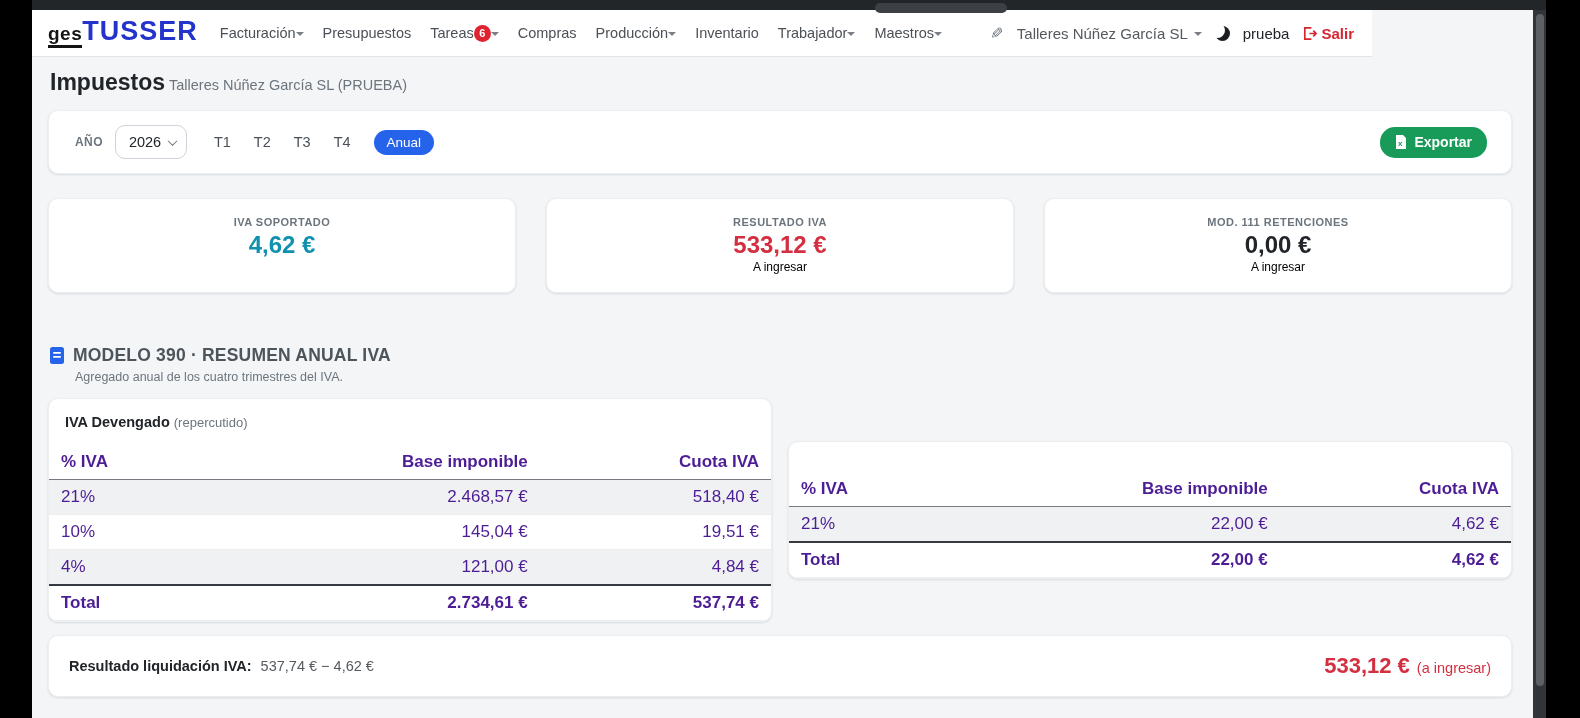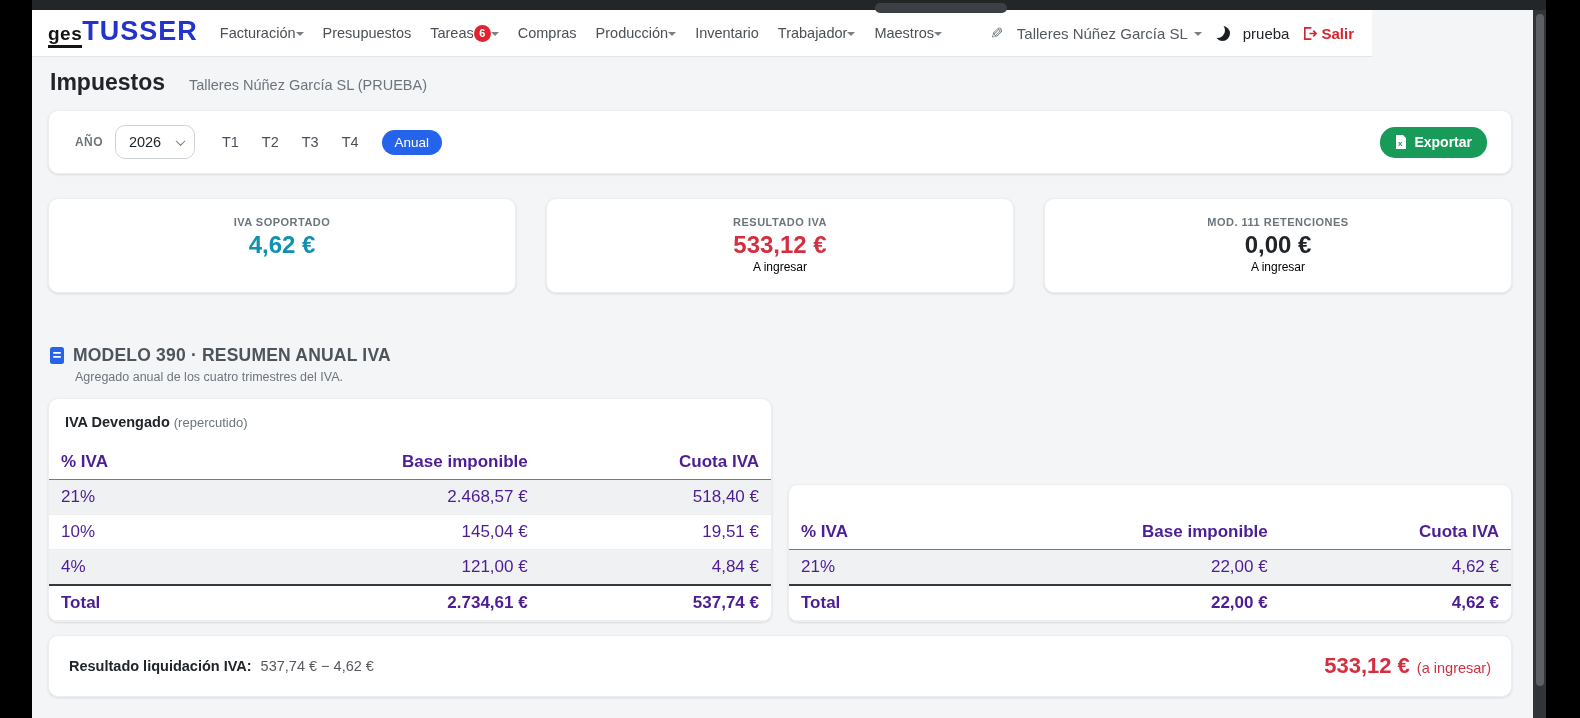--- a/index.html
+++ b/index.html
@@ -68,35 +68,35 @@
     width: 15px; height: 15px; border-radius: 50%;
     box-shadow: inset -5px -3px 0 0 #1c1f22; display: inline-block;
   }
   .username { font-size: 15px; color: #212529; font-weight: 500; }
   .logout { display: flex; align-items: center; gap: 4px; color: #d7252f; font-weight: 700; font-size: 15px; cursor: pointer; }
   
   .content {
     position: absolute; left: 0; top: 57px; width: 1501px; height: 661px;
     padding: 12px 21px 0 16px; overflow: hidden;
   }
-  .page-head { display: flex; align-items: baseline; gap: 24px; padding-left: 2px; }
+  .page-head { display: flex; align-items: baseline; gap: 4px; padding-left: 2px; }
   .page-title { font-size: 23px; font-weight: 700; color: #212529; }
   .page-subtitle { font-size: 14.5px; color: #6c757d; }
   .card {
     background: #fff; border-radius: 10px;
     box-shadow: 0 1px 3px rgba(20,30,40,.07), 0 1px 2px rgba(20,30,40,.05);
     border: 1px solid #eceef0;
   }
   
   .filter-card {
     margin-top: 14px; height: 64px; display: flex; align-items: center; padding: 0 24px 0 26px;
   }
   .year-label { font-size: 12px; font-weight: 700; color: #6c757d; letter-spacing: .4px; margin-right: 12px; }
   .year-select {
-    width: 80px; height: 34px; border: 1px solid #ced4da; border-radius: 10px;
+    width: 72px; height: 34px; border: 1px solid #ced4da; border-radius: 10px;
     display: flex; align-items: center; justify-content: space-between;
     padding: 0 10px 0 13px; font-size: 14.5px; color: #212529; cursor: pointer; background: #fff;
   }
   .chev {
     width: 7px; height: 7px; border-right: 1.7px solid #707679; border-bottom: 1.7px solid #707679;
     transform: rotate(45deg) translate(-1px,-1px);
   }
   .quarters { display: flex; align-items: center; gap: 23px; margin-left: 27px; }
   .q-tab { font-size: 14.5px; color: #495057; cursor: pointer; }
   .q-tab.active {
@@ -114,21 +114,21 @@
   .sum-label { font-size: 11px; font-weight: 700; color: #6c757d; letter-spacing: .5px; }
   .sum-value { font-size: 24px; font-weight: 700; margin-top: 3px; }
   .sum-note { font-size: 12px; color: #000000; margin-top: 1px; }
   .c-blue { color: #1b6ed6; } .c-teal { color: #1191b0; } .c-red { color: #d32f40; } .c-dark { color: #212529; }
   
   .sec-head { margin-top: 52px; display: flex; align-items: center; gap: 9px; padding-left: 2px; }
   .sec-title { font-size: 17.5px; font-weight: 700; color: #4c545c; letter-spacing: .2px; }
   .sec-sub { font-size: 12.5px; color: #6c757d; margin: 4px 0 0 27px; }
   .doc-icon { width: 14px; height: 17px; flex: 0 0 auto; }
   
-  .tables-row { display: flex; gap: 16px; margin-top: 14px; align-items: flex-end; }
+  .tables-row { display: flex; gap: 16px; margin-top: 14px; align-items: center; }
   .table-card { flex: 1; padding: 15px 0 0; overflow: hidden; }
   .tbl-head { padding: 0 16px; font-size: 14.5px; color: #212529; }
   .tbl-head b { font-weight: 700; }
   .tbl-head .note { color: #6c757d; font-size: 13px; font-weight: 400; }
   table { width: 100%; border-collapse: collapse; margin-top: 15px; font-size: 17px; color: #4c1d95; }
   th, td { padding: 7px 12px; }
   th { text-align: left; font-weight: 700; border-bottom: 1px solid #757b81; }
   th.num, td.num { text-align: right; }
   tbody tr { border-bottom: 1px solid #eceef0; }
   tbody tr.stripe { background: #f0f1f3; }

